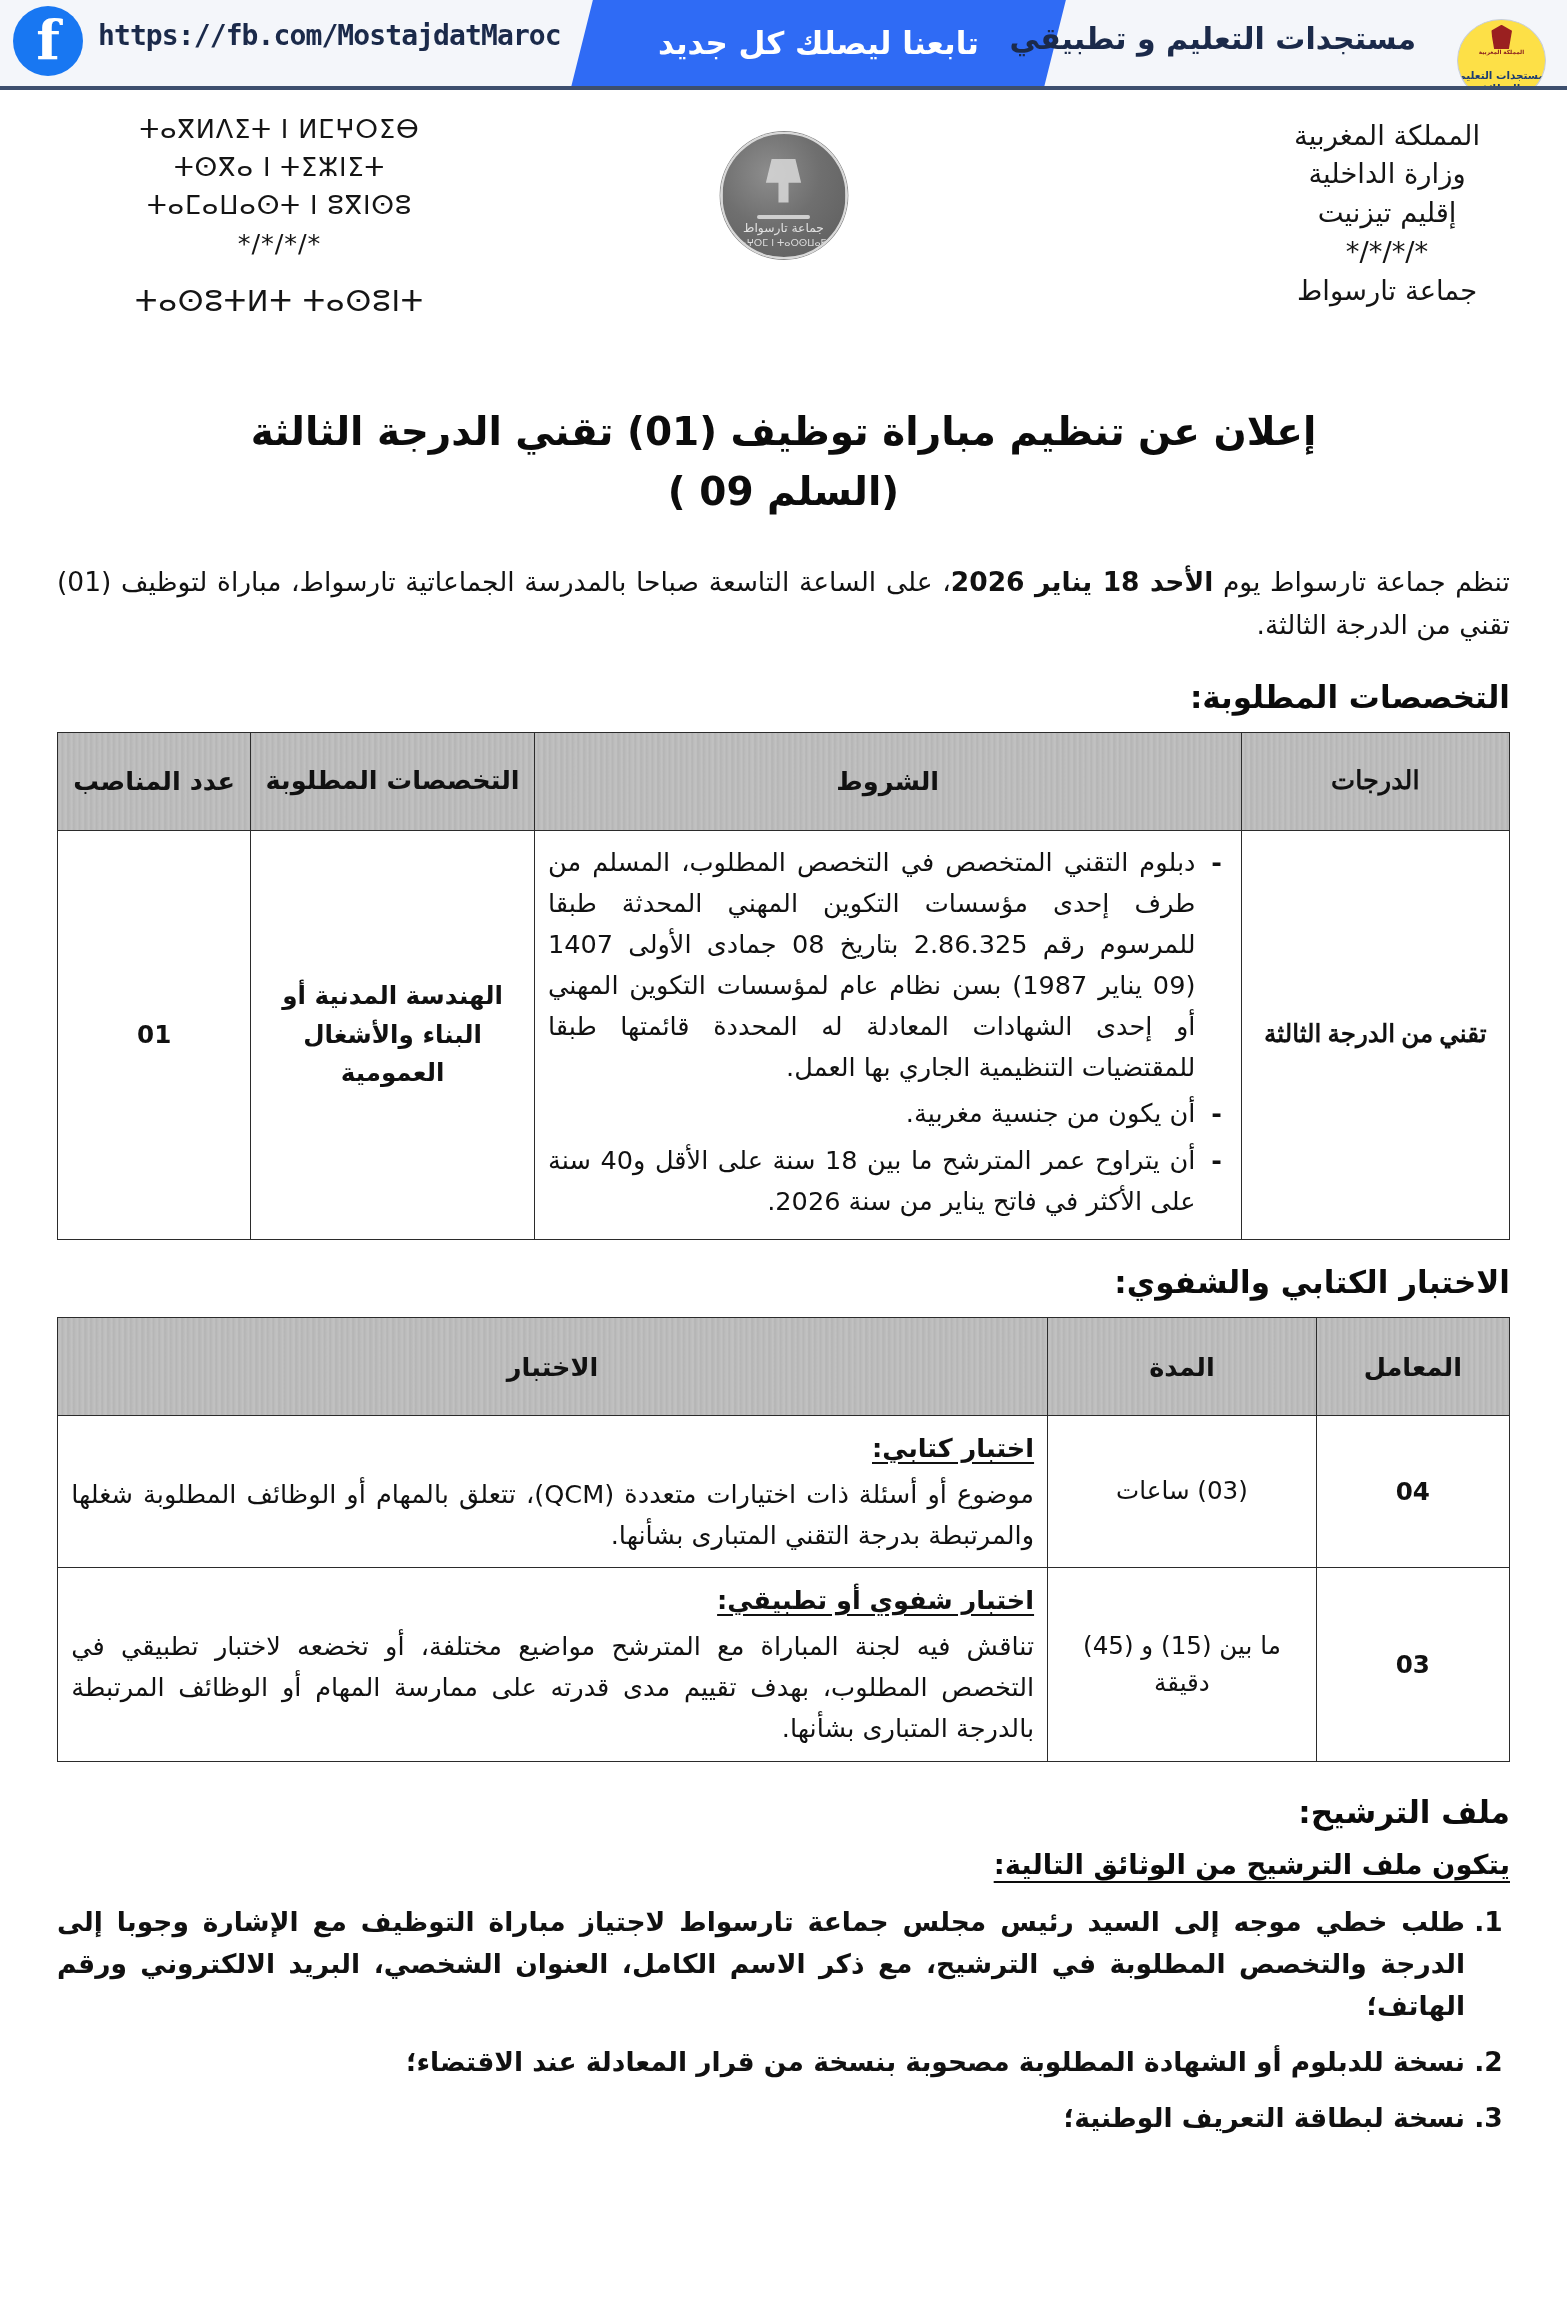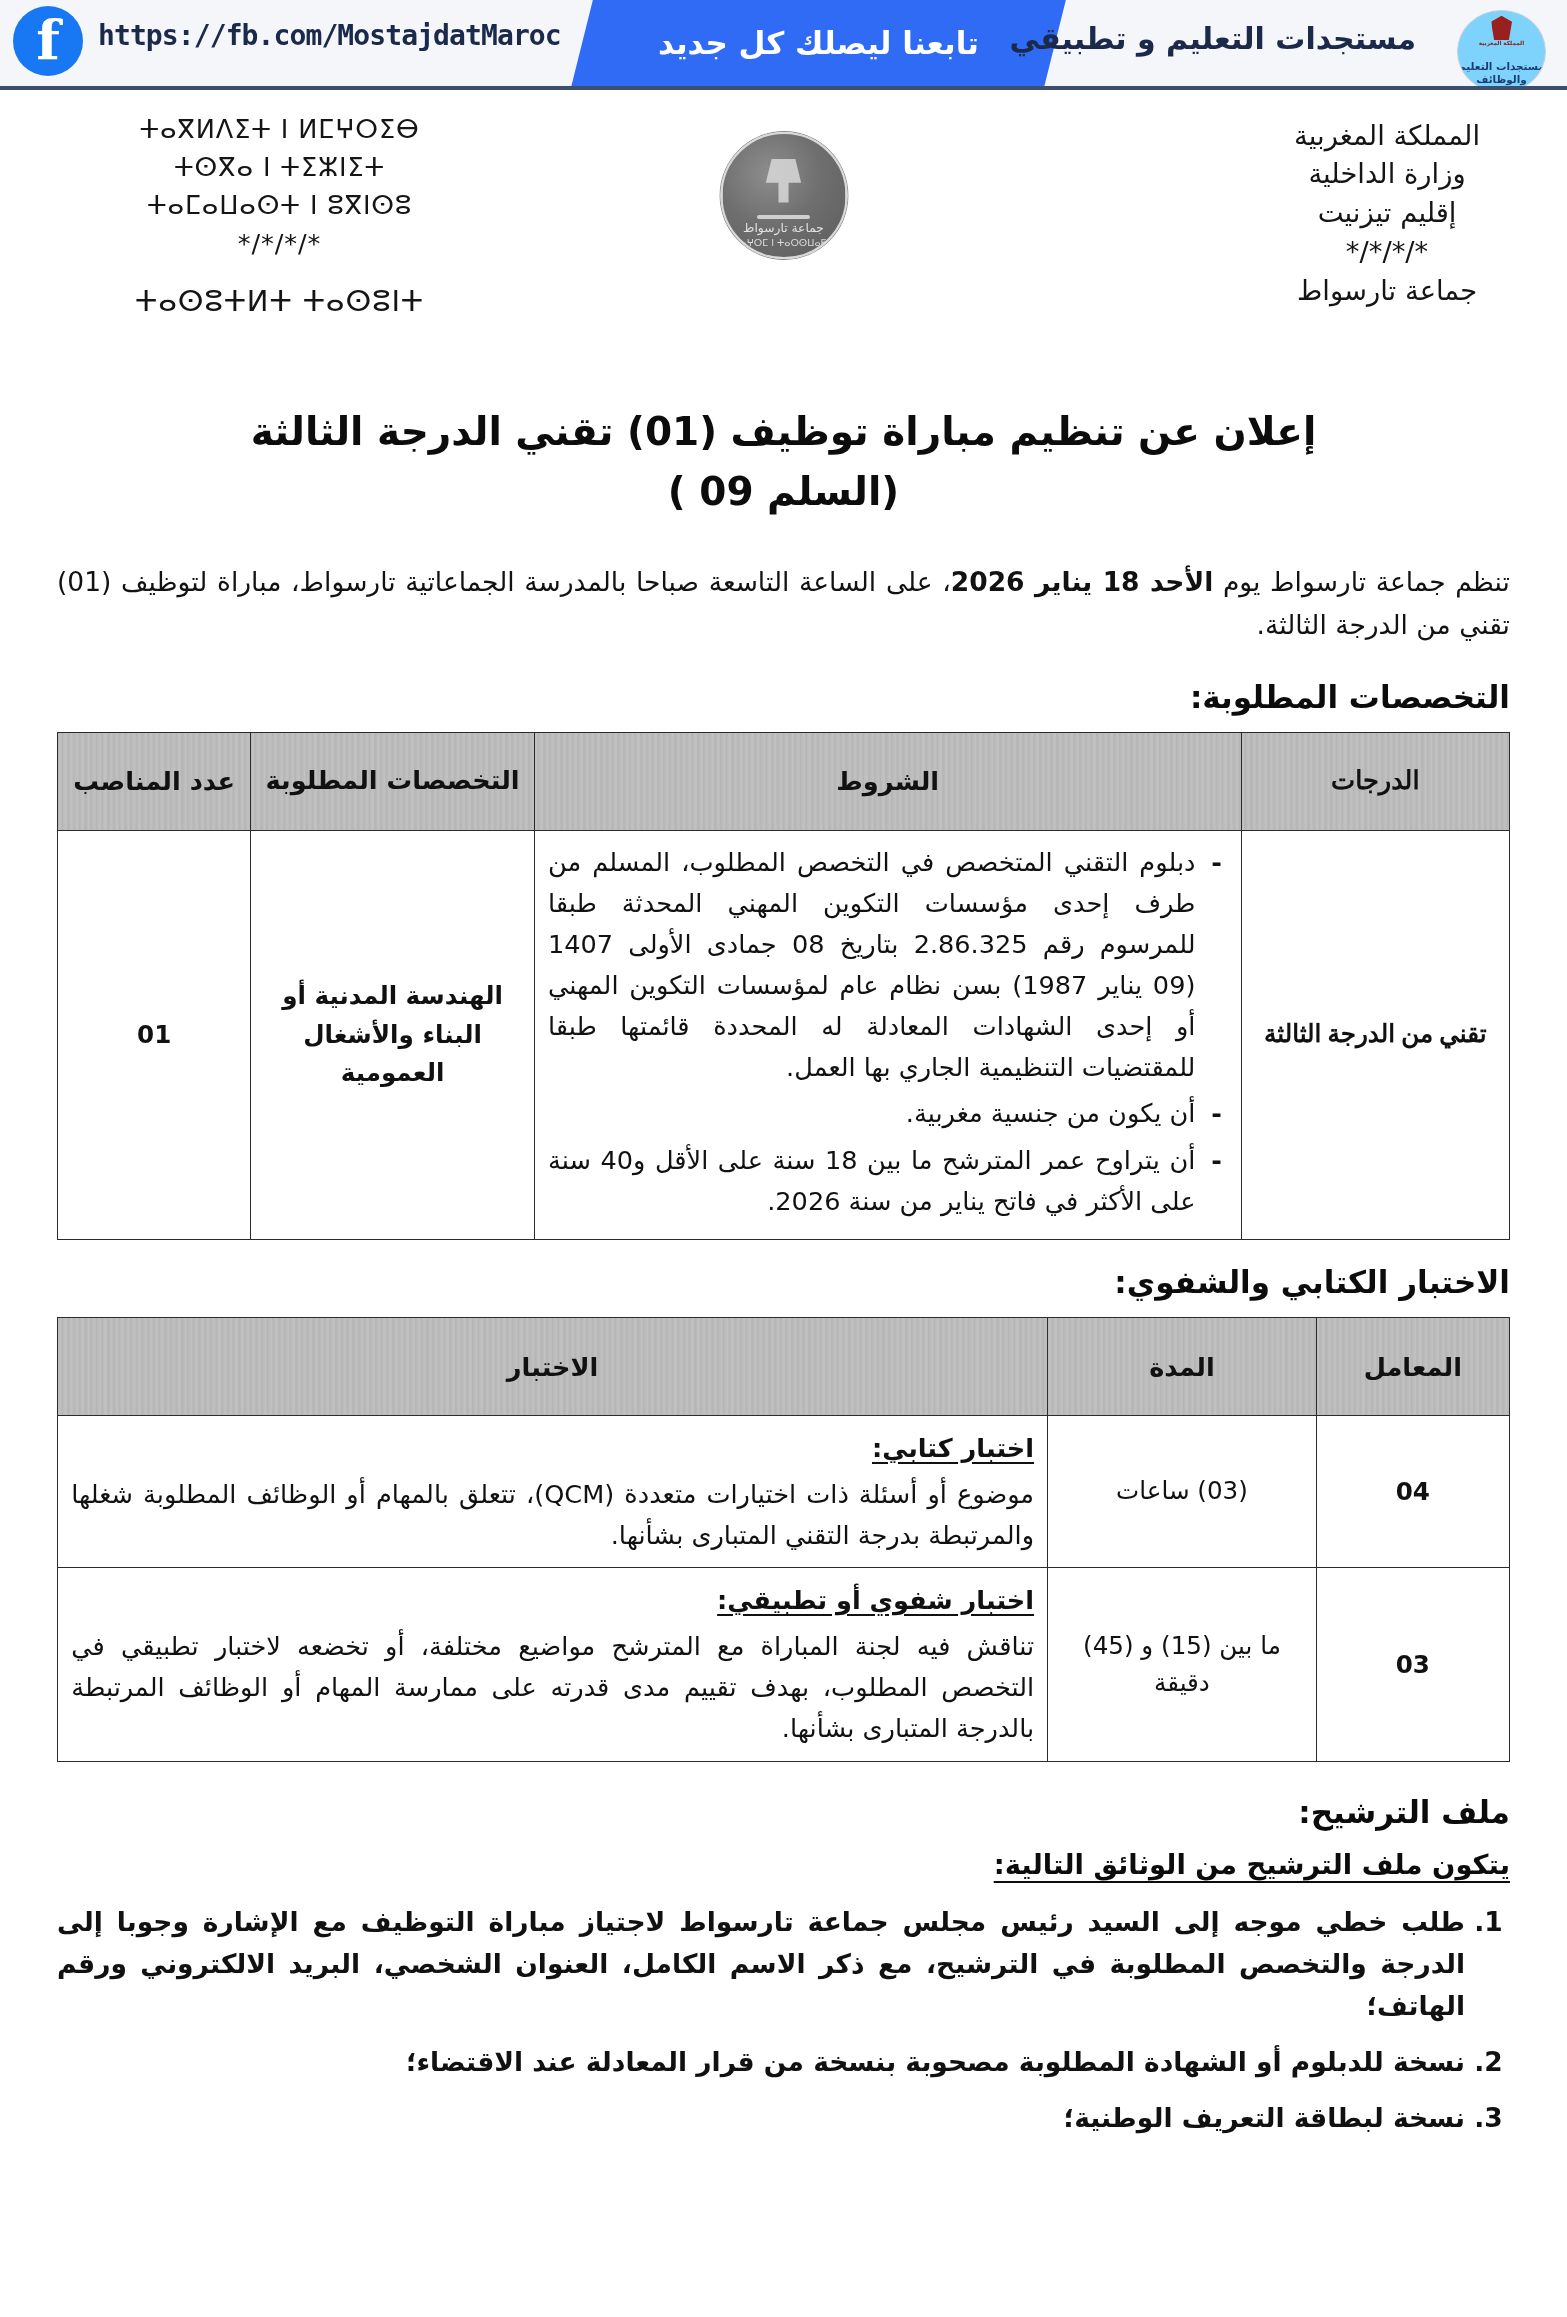--- a/index.html
+++ b/index.html
@@ -92,26 +92,26 @@
     top: 21px;
     right: 151px;
     font-size: 30px;
     font-weight: bold;
     color: #1b2a4a;
     direction: rtl;
     white-space: nowrap;
   }
   .fb-oval-logo {
     position: absolute;
-    top: 10px;
+    top: 19px;
     right: 21px;
     width: 87px;
     height: 81px;
     border-radius: 50%;
-    background: #7dd3fc;
+    background: #fde047;
     border: 0.9px solid #c6cede;
     overflow: hidden;
   }
   .fb-oval-logo .crest {
     position: absolute;
     top: 4.7px; left: 50%;
     transform: translateX(-50%);
     width: 21px; height: 24.6px;
     background: #9a2020;
     clip-path: polygon(50% 0%, 100% 25%, 85% 100%, 15% 100%, 0% 25%);

